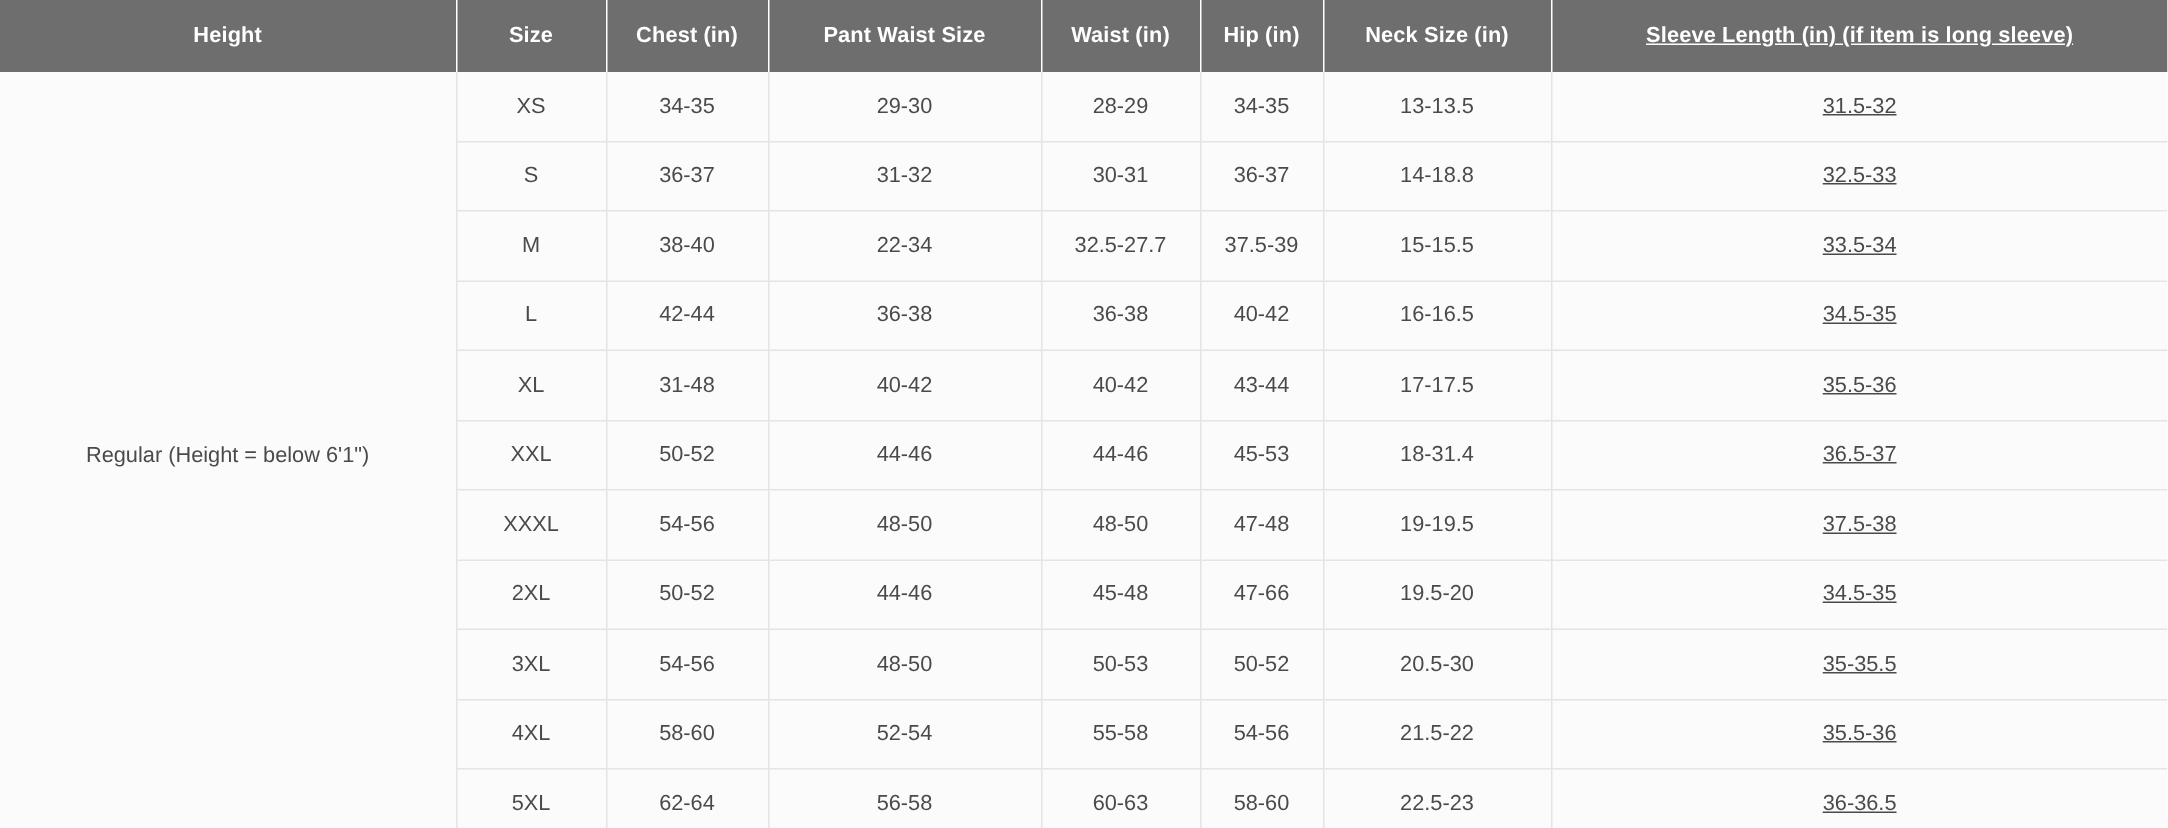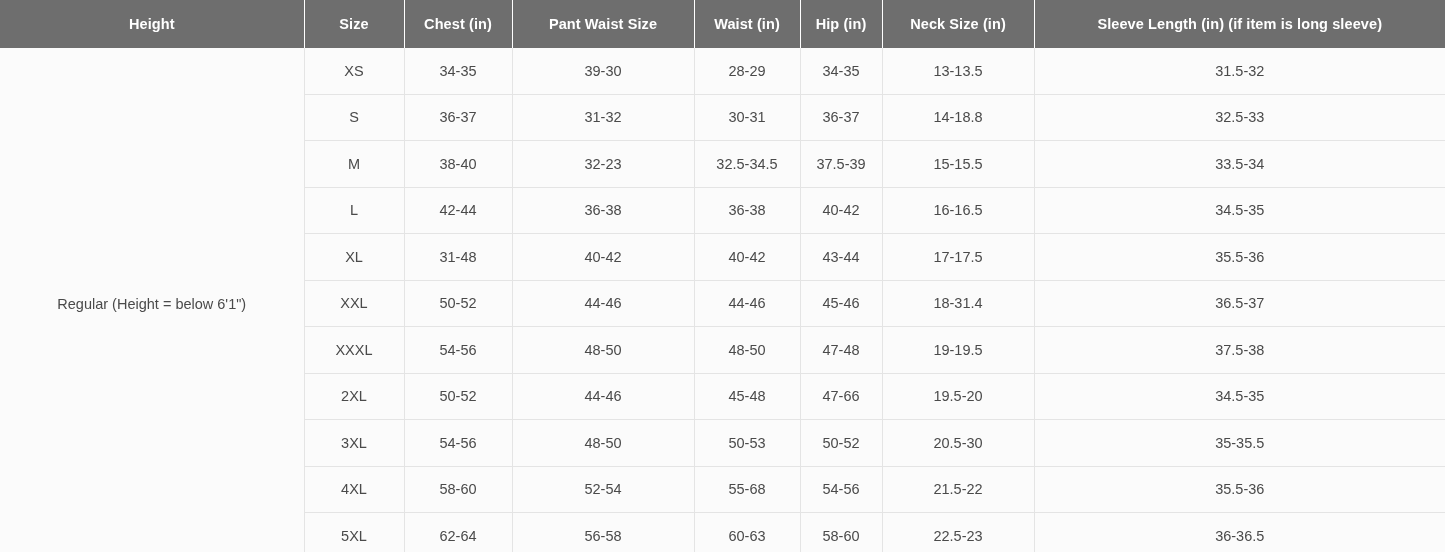--- a/index.html
+++ b/index.html
@@ -27,34 +27,36 @@
     height: 48px;
     padding: 0 6px;
     text-align: center;
     border-right: 1px solid #ffffff;
     vertical-align: middle;
     letter-spacing: 0.1px;
     margin-top: 24px;
   }
   #size-chart th:last-child {
     border-right: none;
+    text-decoration: underline;
   }
   #size-chart td {
     font-size: 14.5px;
     height: 45.5px;
     padding: 0 6px;
     text-align: center;
     vertical-align: middle;
     border-right: 1px solid #e4e4e4;
     border-bottom: 1px solid #e4e4e4;
     background: #fbfbfb;
     color: #4a4a4a;
   }
   #size-chart td:last-child {
     border-right: none;
+    text-decoration: underline;
   }
   #size-chart td.height-cell {
     background: #fbfbfb;
     border-bottom: none;
     border-right: 1px solid #e4e4e4;
     vertical-align: middle;
   }
   
   col.c-height { width: 304px; }
   col.c-size   { width: 100px; }
@@ -89,40 +91,40 @@
       <th>Hip (in)</th>
       <th>Neck Size (in)</th>
       <th>Sleeve Length (in) (if item is long sleeve)</th>
     </tr>
   </thead>
   <tbody>
     <tr>
       <td class="height-cell" rowspan="11">Regular (Height = below 6'1")</td>
       <td>XS</td>
       <td>34-35</td>
-      <td>39-30</td>
+      <td>29-30</td>
       <td>28-29</td>
       <td>34-35</td>
       <td>13-13.5</td>
       <td>31.5-32</td>
     </tr>
     <tr>
       <td>S</td>
       <td>36-37</td>
       <td>31-32</td>
       <td>30-31</td>
       <td>36-37</td>
       <td>14-18.8</td>
       <td>32.5-33</td>
     </tr>
     <tr>
       <td>M</td>
       <td>38-40</td>
-      <td>32-23</td>
-      <td>32.5-34.5</td>
+      <td>22-34</td>
+      <td>32.5-27.7</td>
       <td>37.5-39</td>
       <td>15-15.5</td>
       <td>33.5-34</td>
     </tr>
     <tr>
       <td>L</td>
       <td>42-44</td>
       <td>36-38</td>
       <td>36-38</td>
       <td>40-42</td>
@@ -136,21 +138,21 @@
       <td>40-42</td>
       <td>43-44</td>
       <td>17-17.5</td>
       <td>35.5-36</td>
     </tr>
     <tr>
       <td>XXL</td>
       <td>50-52</td>
       <td>44-46</td>
       <td>44-46</td>
-      <td>45-46</td>
+      <td>45-53</td>
       <td>18-31.4</td>
       <td>36.5-37</td>
     </tr>
     <tr>
       <td>XXXL</td>
       <td>54-56</td>
       <td>48-50</td>
       <td>48-50</td>
       <td>47-48</td>
       <td>19-19.5</td>
@@ -171,21 +173,21 @@
       <td>48-50</td>
       <td>50-53</td>
       <td>50-52</td>
       <td>20.5-30</td>
       <td>35-35.5</td>
     </tr>
     <tr>
       <td>4XL</td>
       <td>58-60</td>
       <td>52-54</td>
-      <td>55-68</td>
+      <td>55-58</td>
       <td>54-56</td>
       <td>21.5-22</td>
       <td>35.5-36</td>
     </tr>
     <tr>
       <td>5XL</td>
       <td>62-64</td>
       <td>56-58</td>
       <td>60-63</td>
       <td>58-60</td>

